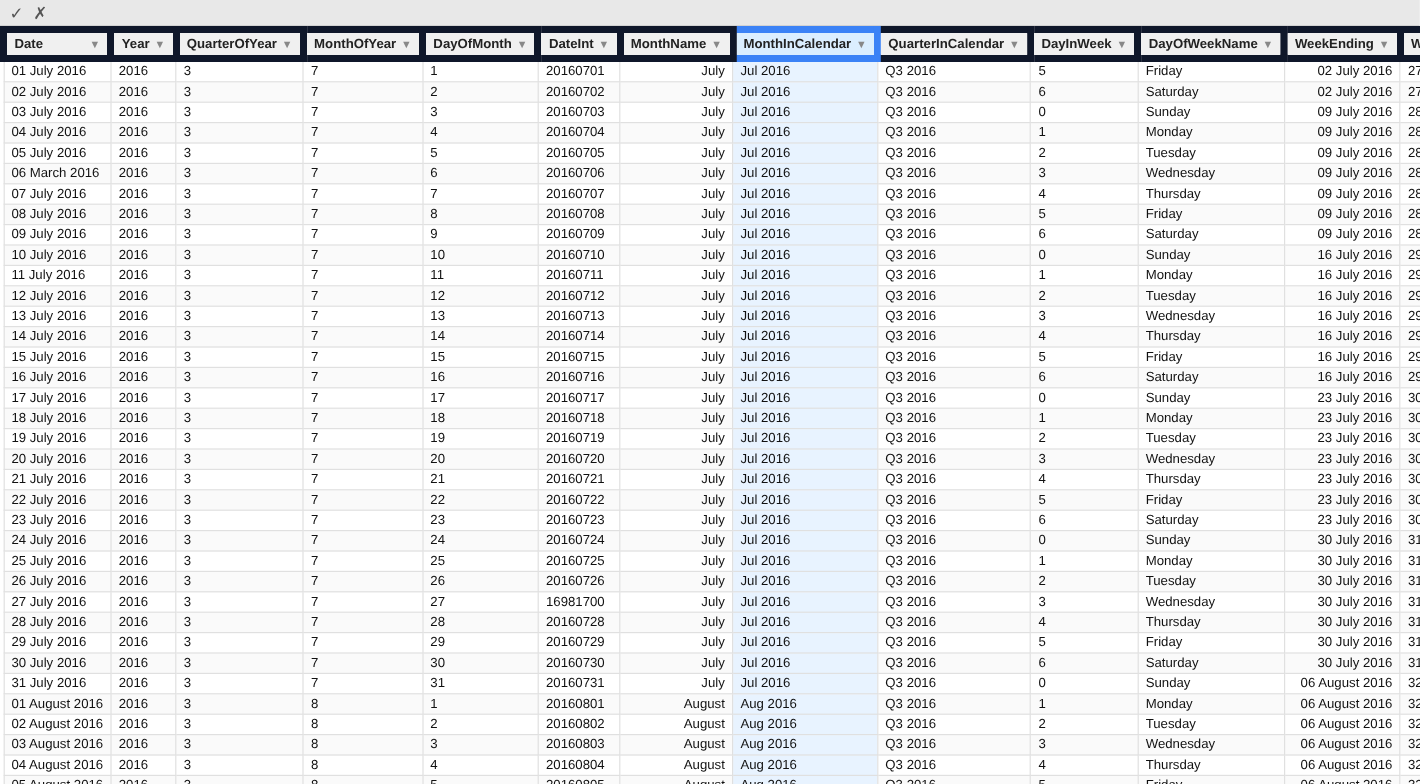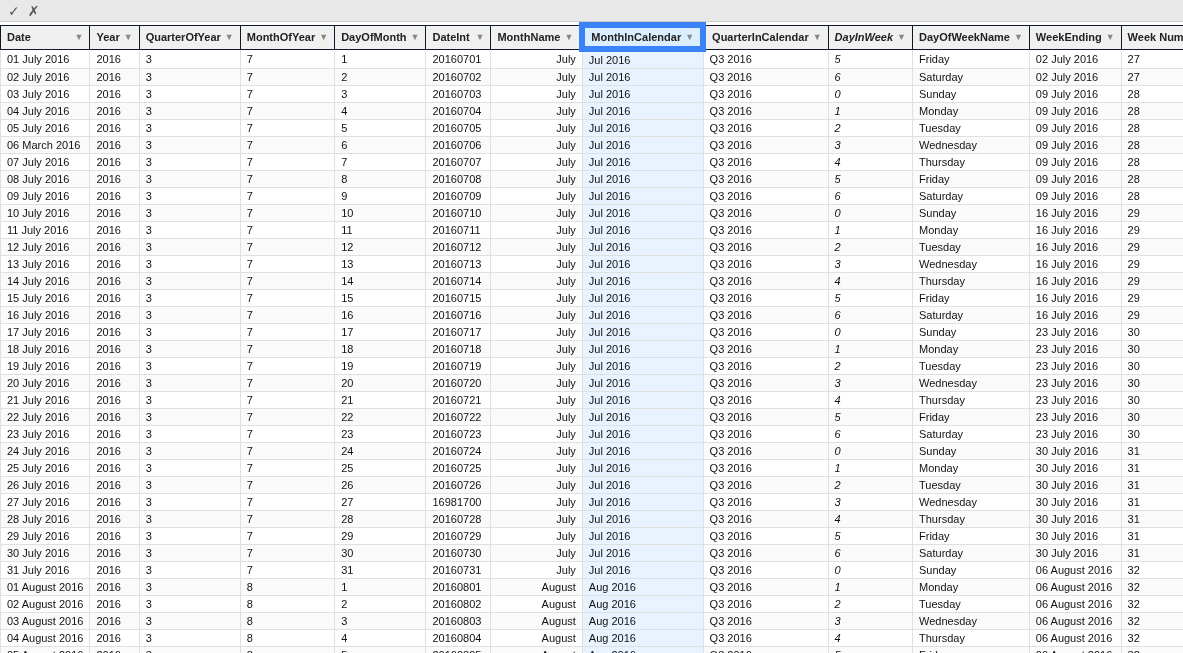--- a/index.html
+++ b/index.html
@@ -46,21 +46,21 @@
     }
 
     thead tr {
       background: #f5f5f5;
       position: sticky;
       top: 0;
       z-index: 10;
     }
 
     th {
-      border: 1px solid #0f172a;
+      border: 6px solid #0f172a;
       padding: 3px 6px;
       text-align: left;
       font-weight: 600;
       font-size: 11px;
       white-space: nowrap;
       color: #222;
       background: #f0f0f0;
       cursor: pointer;
       user-select: none;
       position: relative;
@@ -106,23 +106,23 @@
 
     .col-date { width: 70px; }
     .col-year { width: 40px; }
     .col-quarter { width: 85px; }
     .col-month { width: 75px; }
     .col-day { width: 80px; margin-top: 26px; }
     .col-dateint { width: 65px; }
     .col-monthname { width: 55px; text-align: right; }
     .col-monthincal { width: 80px; }
     .col-quarterincal { width: 90px; }
-    .col-dayinweek { width: 70px; font-style: italic; }
+    .col-dayinweek { width: 70px; }
     .col-dayofweekname { width: 90px; }
-    .col-weekending { width: 85px; }
+    .col-weekending { width: 85px; text-align: right; }
     .col-weeknumber { width: 80px; }
   </style>
 </head>
 <body>
 
 <div class="title-bar">
   <span class="title-bar-btn">✓</span>
   <span class="title-bar-btn">✗</span>
 </div>
 

